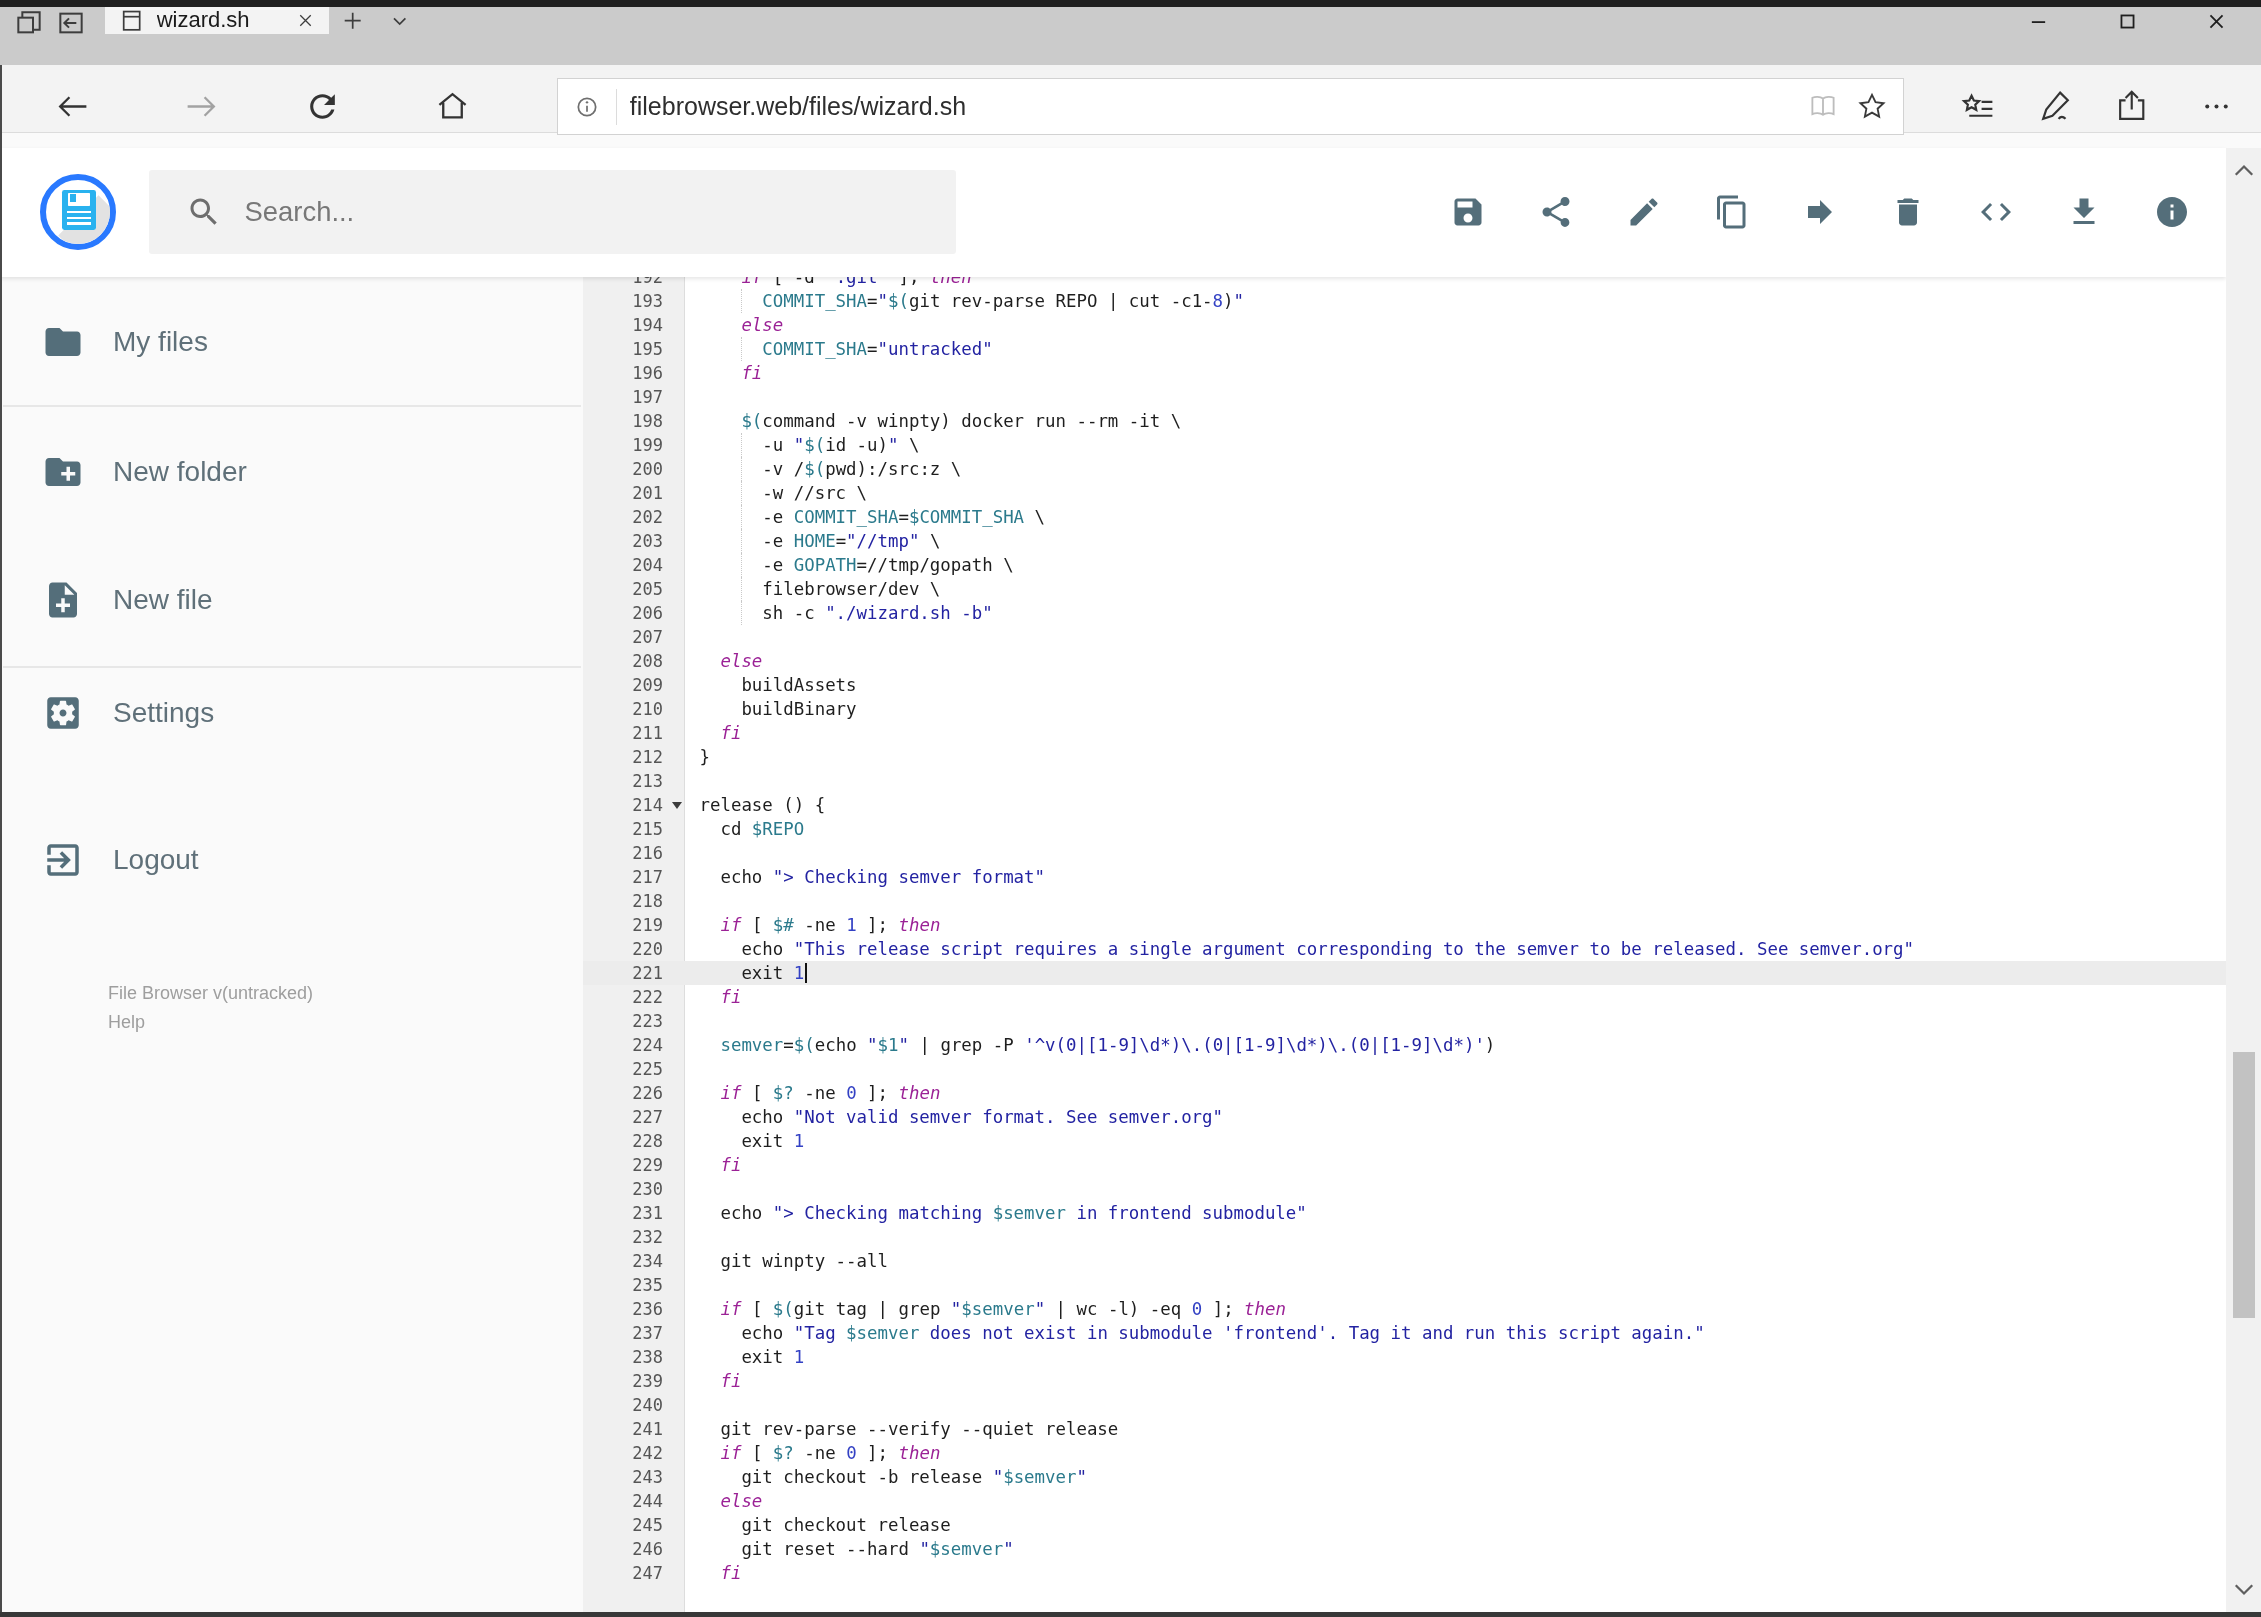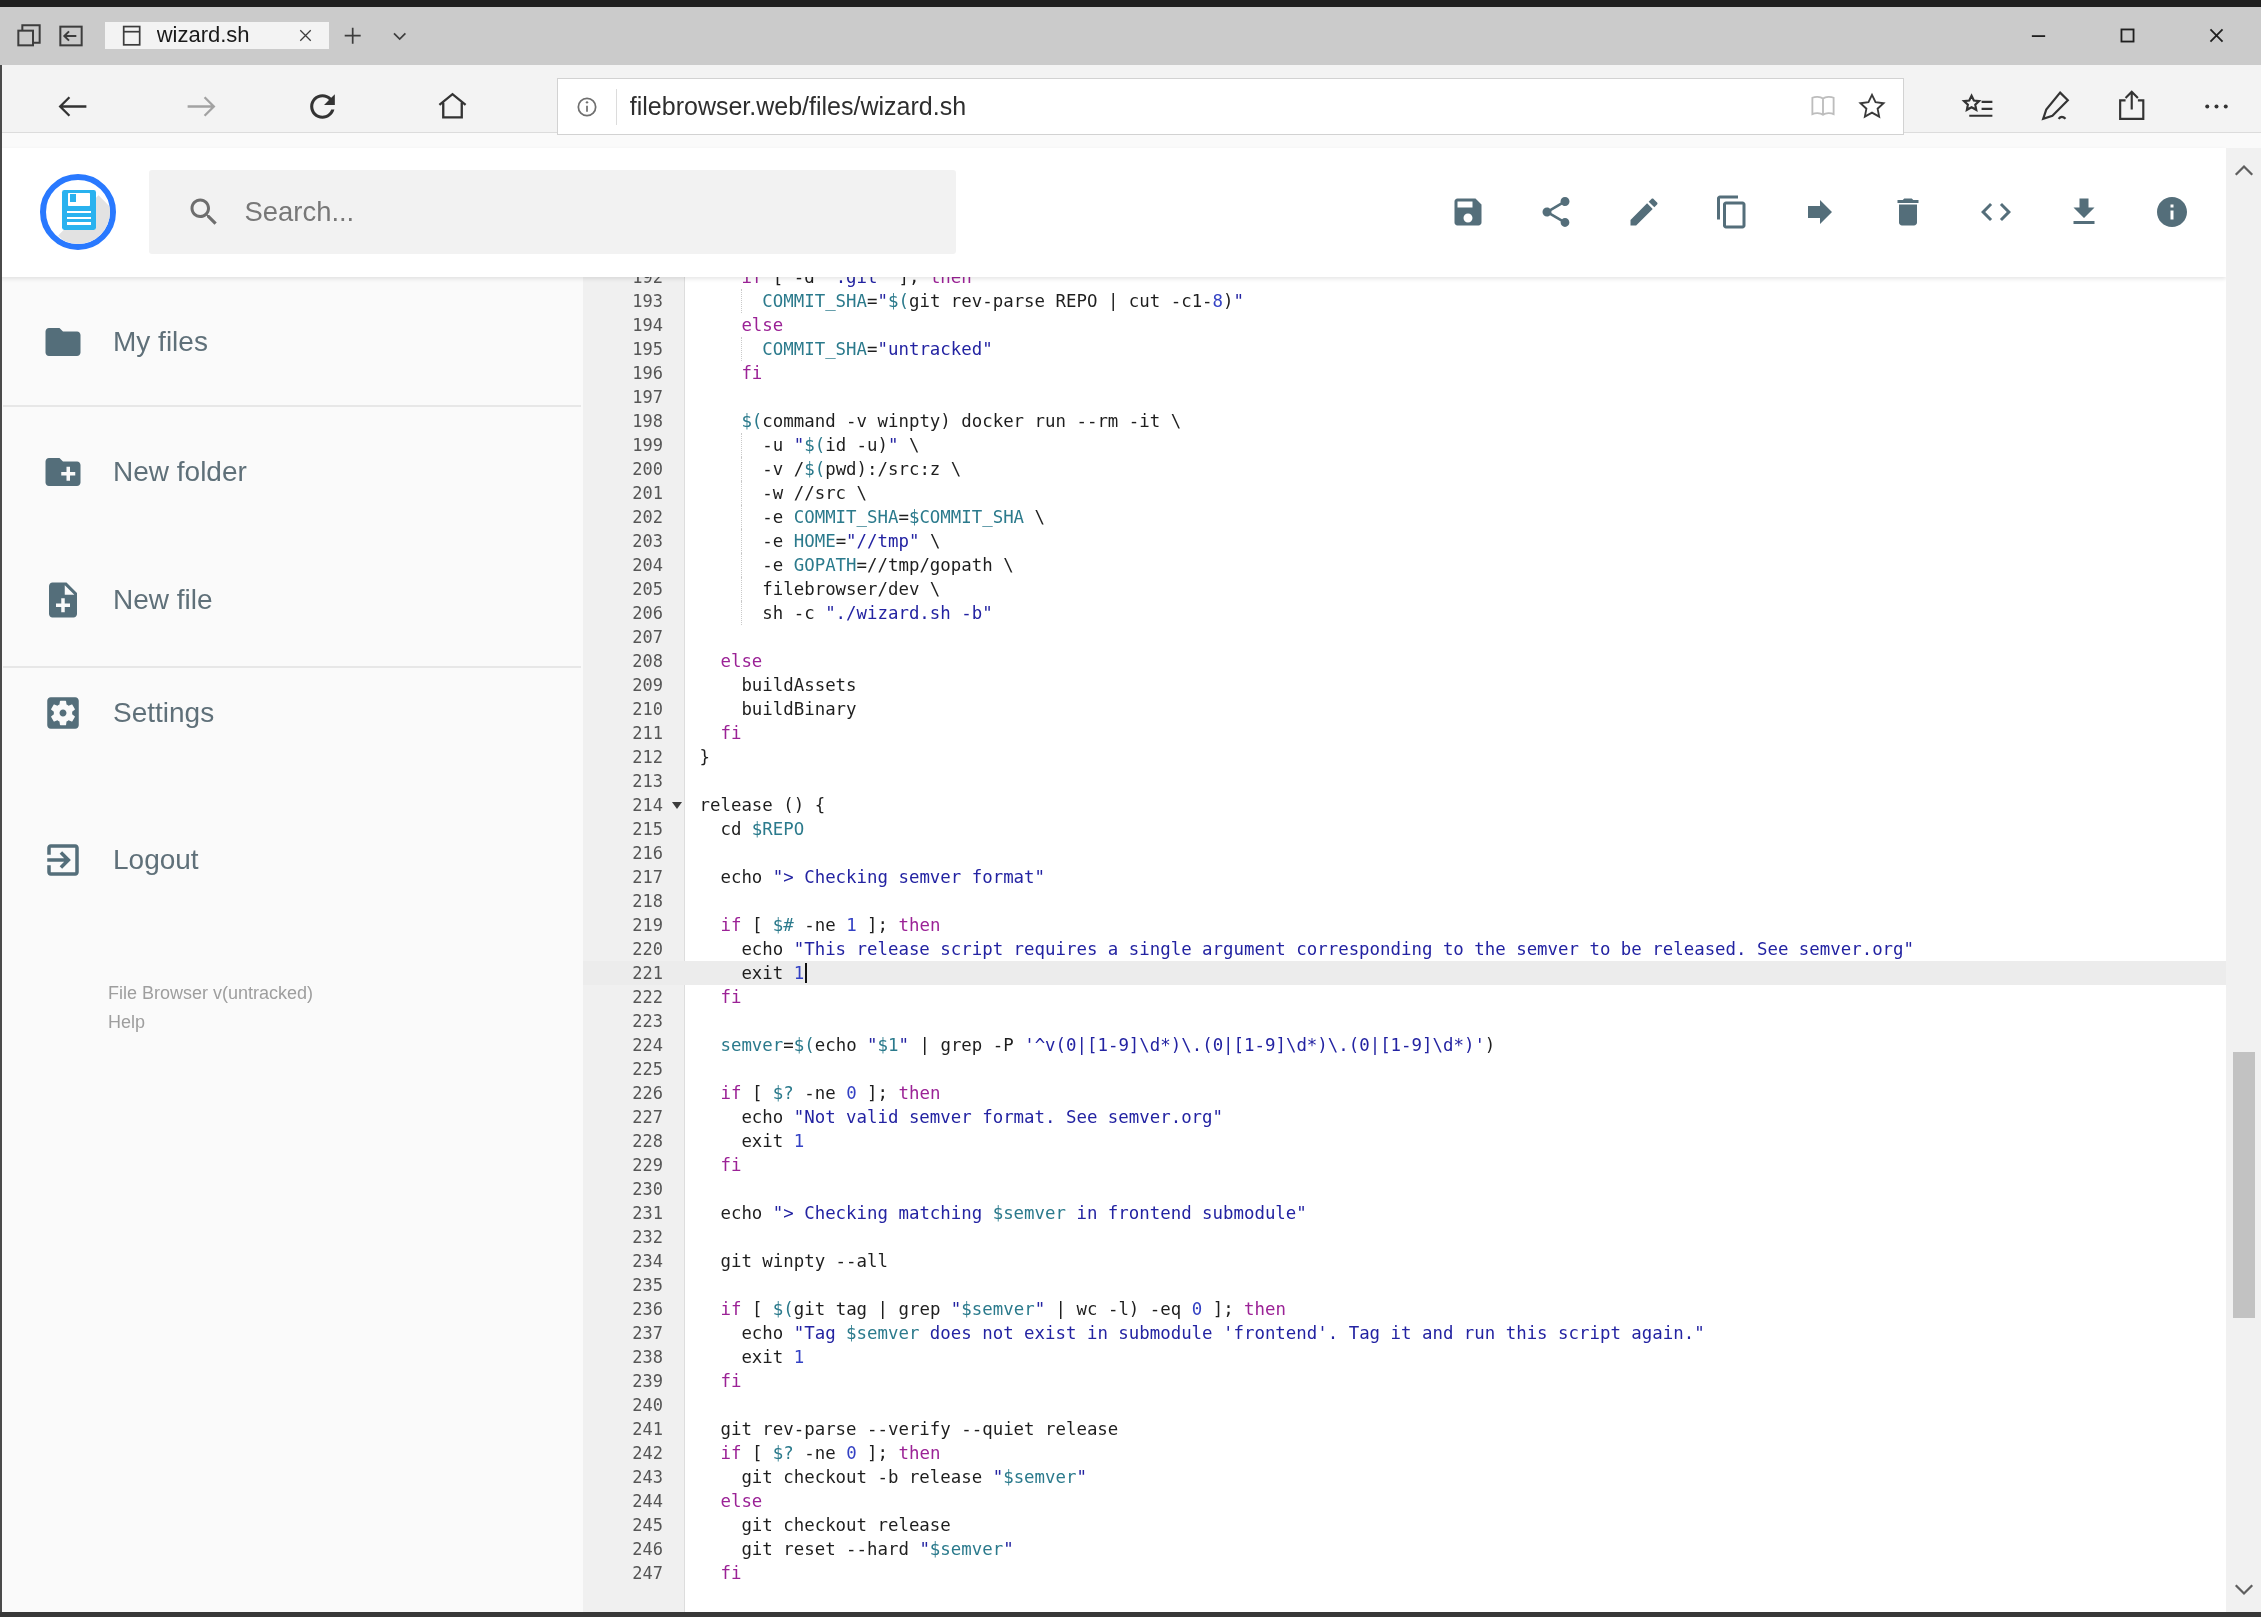--- a/index.html
+++ b/index.html
@@ -1,21 +1,21 @@
 <!DOCTYPE html>
 <html style="font-size:13px"><head>
 <meta charset="utf-8">
 <style>
   * { margin:0; padding:0; box-sizing:border-box; }
   html,body { width:2261px; height:1617px; }
   body { position:relative; background:#fafafa; font-family:"Liberation Sans", sans-serif; overflow:hidden; }
 
   
   .top-edge { position:absolute; left:0; top:0; width:100%; height:6.5px; background:#1f1f1f; z-index:50; }
-  .tabstrip { position:absolute; left:0; top:6.5px; width:100%; height:58px; background:#cbcbcb; display:flex; align-items:center; z-index:40; }
+  .tabstrip { position:absolute; left:0; top:6.5px; width:100%; height:58px; background:#cbcbcb; display:flex; align-items:flex-start; z-index:40; }
   .ts-btn { width:42px; display:flex; align-items:center; justify-content:center; color:#3d3d3d; }
   .ts-left { display:flex; margin-left:8px; }
   .tab { width:224px; margin-left:13px; background:#f3f3f3; display:flex; align-items:center; padding:0 13px; gap:11.3px; }
   .tab-title { flex:1; font-size:22px; color:#1a1a1a; white-space:nowrap; overflow:hidden; }
   .icon-btn { display:flex; align-items:center; justify-content:center; color:#3d3d3d; }
   .newtab { width:47px; } .tabchev { width:47px; }
   .ts-spacer { flex:1; }
   .winbtn { width:89px; display:flex; align-items:center; justify-content:center; color:#1f1f1f; }
 
   .navbar { position:absolute; left:0; top:65px; width:100%; height:68px; background:#f3f3f3; border-bottom:0.8px solid #dcdcdc; z-index:40; }
@@ -53,21 +53,21 @@
 
   
   .editor { position:absolute; left:583px; top:0; width:1643px; bottom:0; background:#fff; overflow:hidden; }
   .gutterbg { position:absolute; left:0; top:0; bottom:0; width:102px; background:#f0f0f0; border-right:0.8px solid #ddd; }
   .lines { position:absolute; left:0; right:0; top:-12px; }
   .row { display:flex; height:24px; position:relative; }
   .row.active { background:#ececec; }
   .ln { flex:0 0 102px; padding-right:22px; text-align:right; font-family:"DejaVu Sans Mono", monospace; font-size:17px; line-height:24px; color:#555; position:relative; }
   .lc { flex:1; padding-left:14.5px; font-family:"DejaVu Sans Mono", monospace; font-size:17.4px; line-height:24px; white-space:pre; position:relative; color:#1e1e1e; }
   .row.g .lc::before { content:""; position:absolute; left:56px; top:0; bottom:0; border-left:0.8px dotted #c9c9c9; }
-  .tk-t { color:#1e1e1e; } .tk-k { color:#9b2296; } .tk-v { color:#2b7a8c; } .tk-s { color:#2323a2; } .tk-n { color:#3341c4; }
+  .tk-t { color:#1e1e1e; } .tk-k { color:#9b2296;font-style:italic; } .tk-v { color:#2b7a8c; } .tk-s { color:#2323a2; } .tk-n { color:#3341c4; }
   .cursor { display:inline-block; width:1.6px; height:20px; background:#111; vertical-align:text-bottom; margin-left:0.8px; }
   .fold { position:absolute; right:3.2px; top:9px; width:0; height:0; border-left:5.7px solid transparent; border-right:5.7px solid transparent; border-top:7.3px solid #3c3c3c; }
 
   
   .pagescroll { position:absolute; left:2226px; top:148px; bottom:4.8px; width:36px; background:#f1f1f1; z-index:35; }
   .ps-arrow { position:absolute; left:0; width:36px; height:36px; color:#5f5f5f; }
   .ps-up { top:4.8px; } .ps-down { bottom:4.8px; }
   .ps-thumb { position:absolute; left:6.5px; width:22.6px; top:904px; height:266px; background:#c2c2c2; }
 
   .left-edge { position:absolute; left:0; top:65px; bottom:0; width:1.6px; background:#4a4a4a; z-index:60; }

